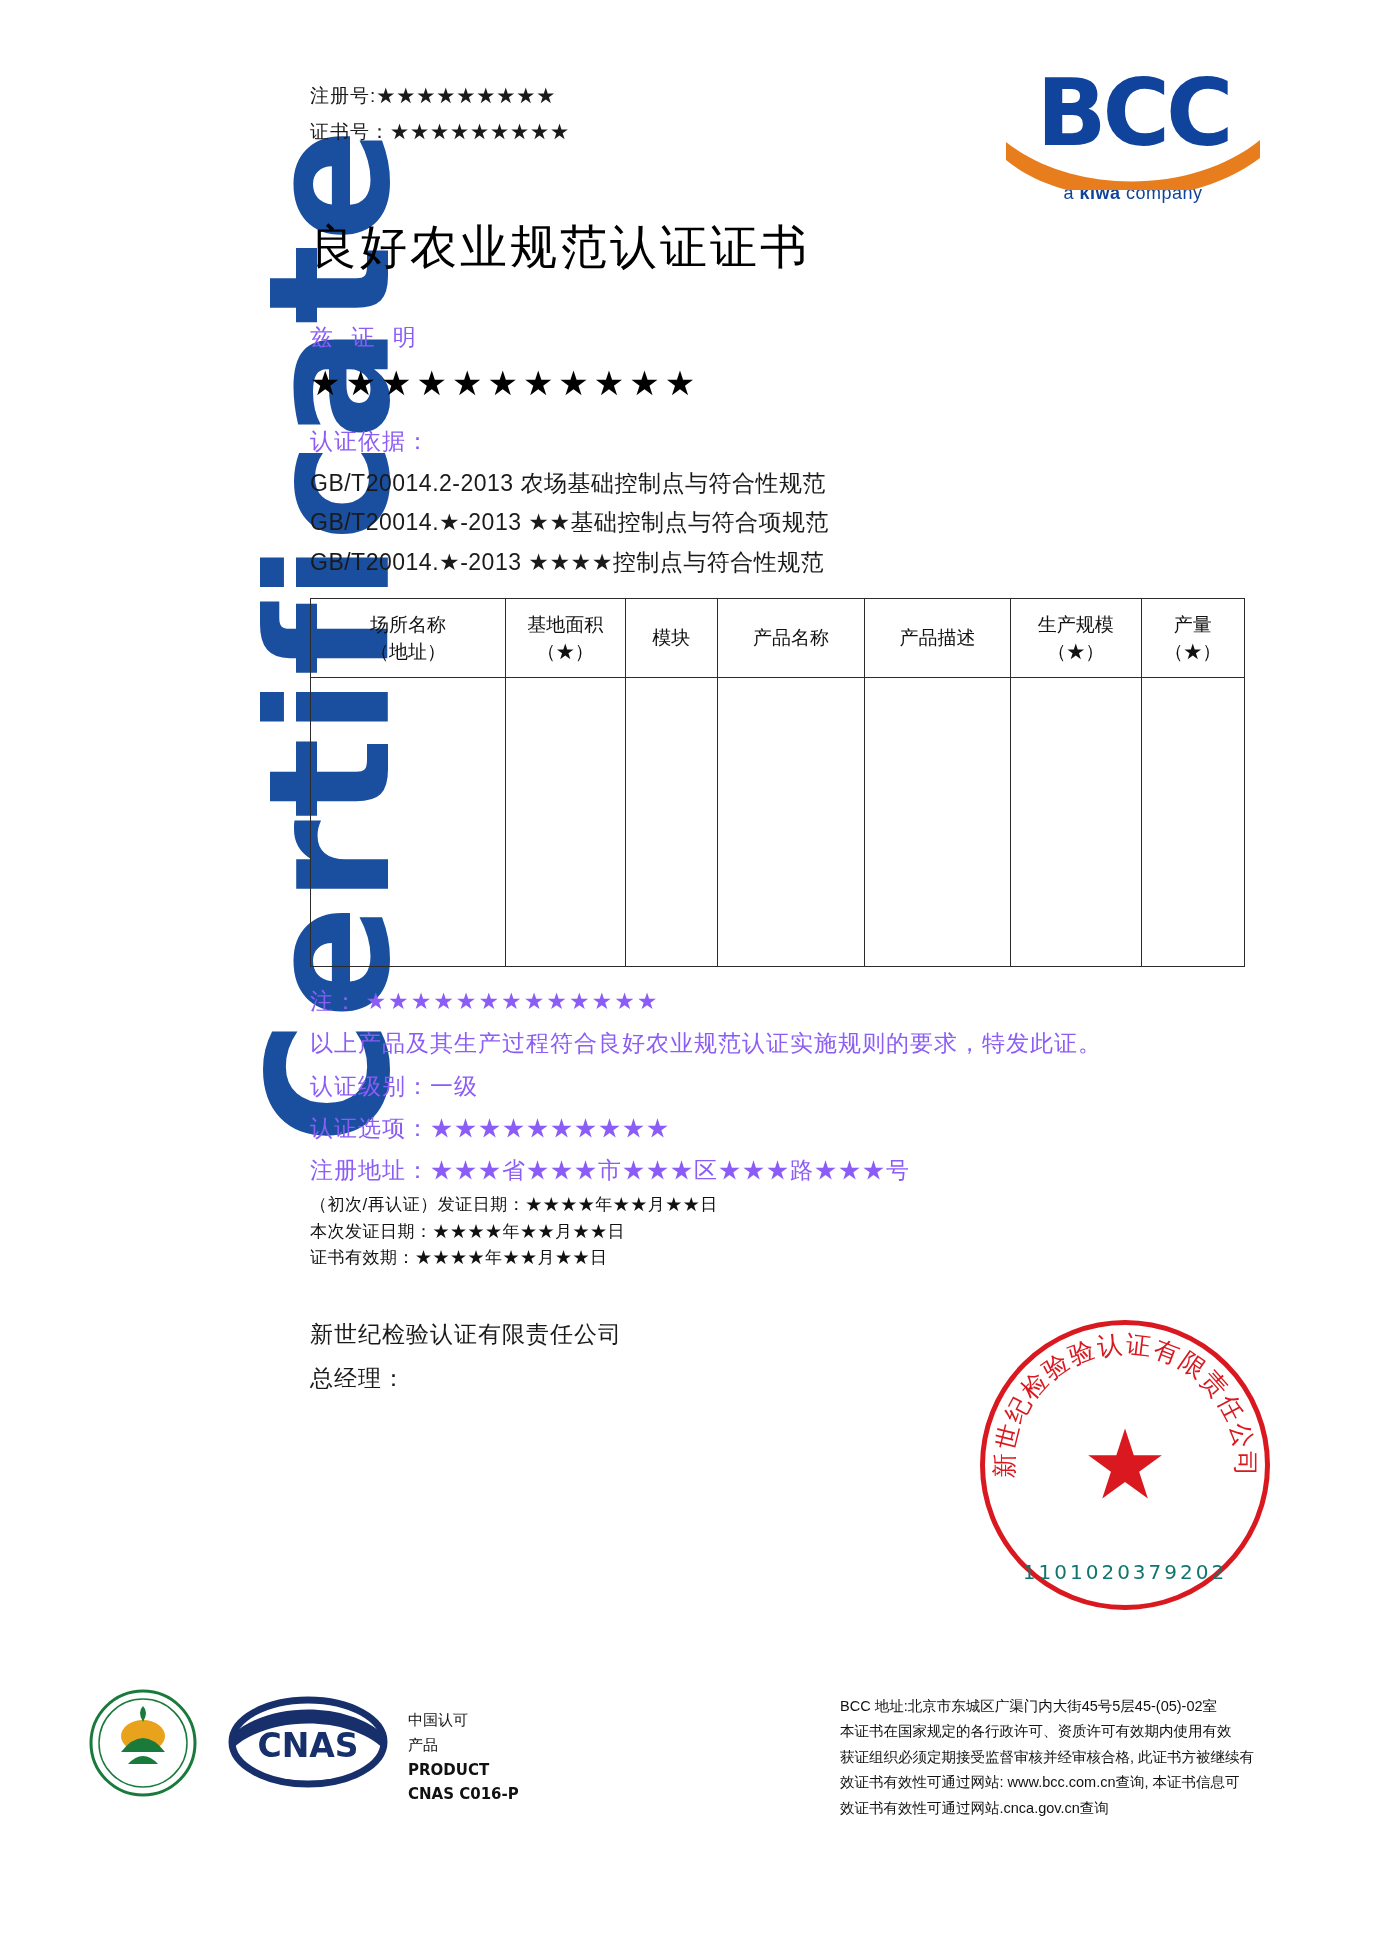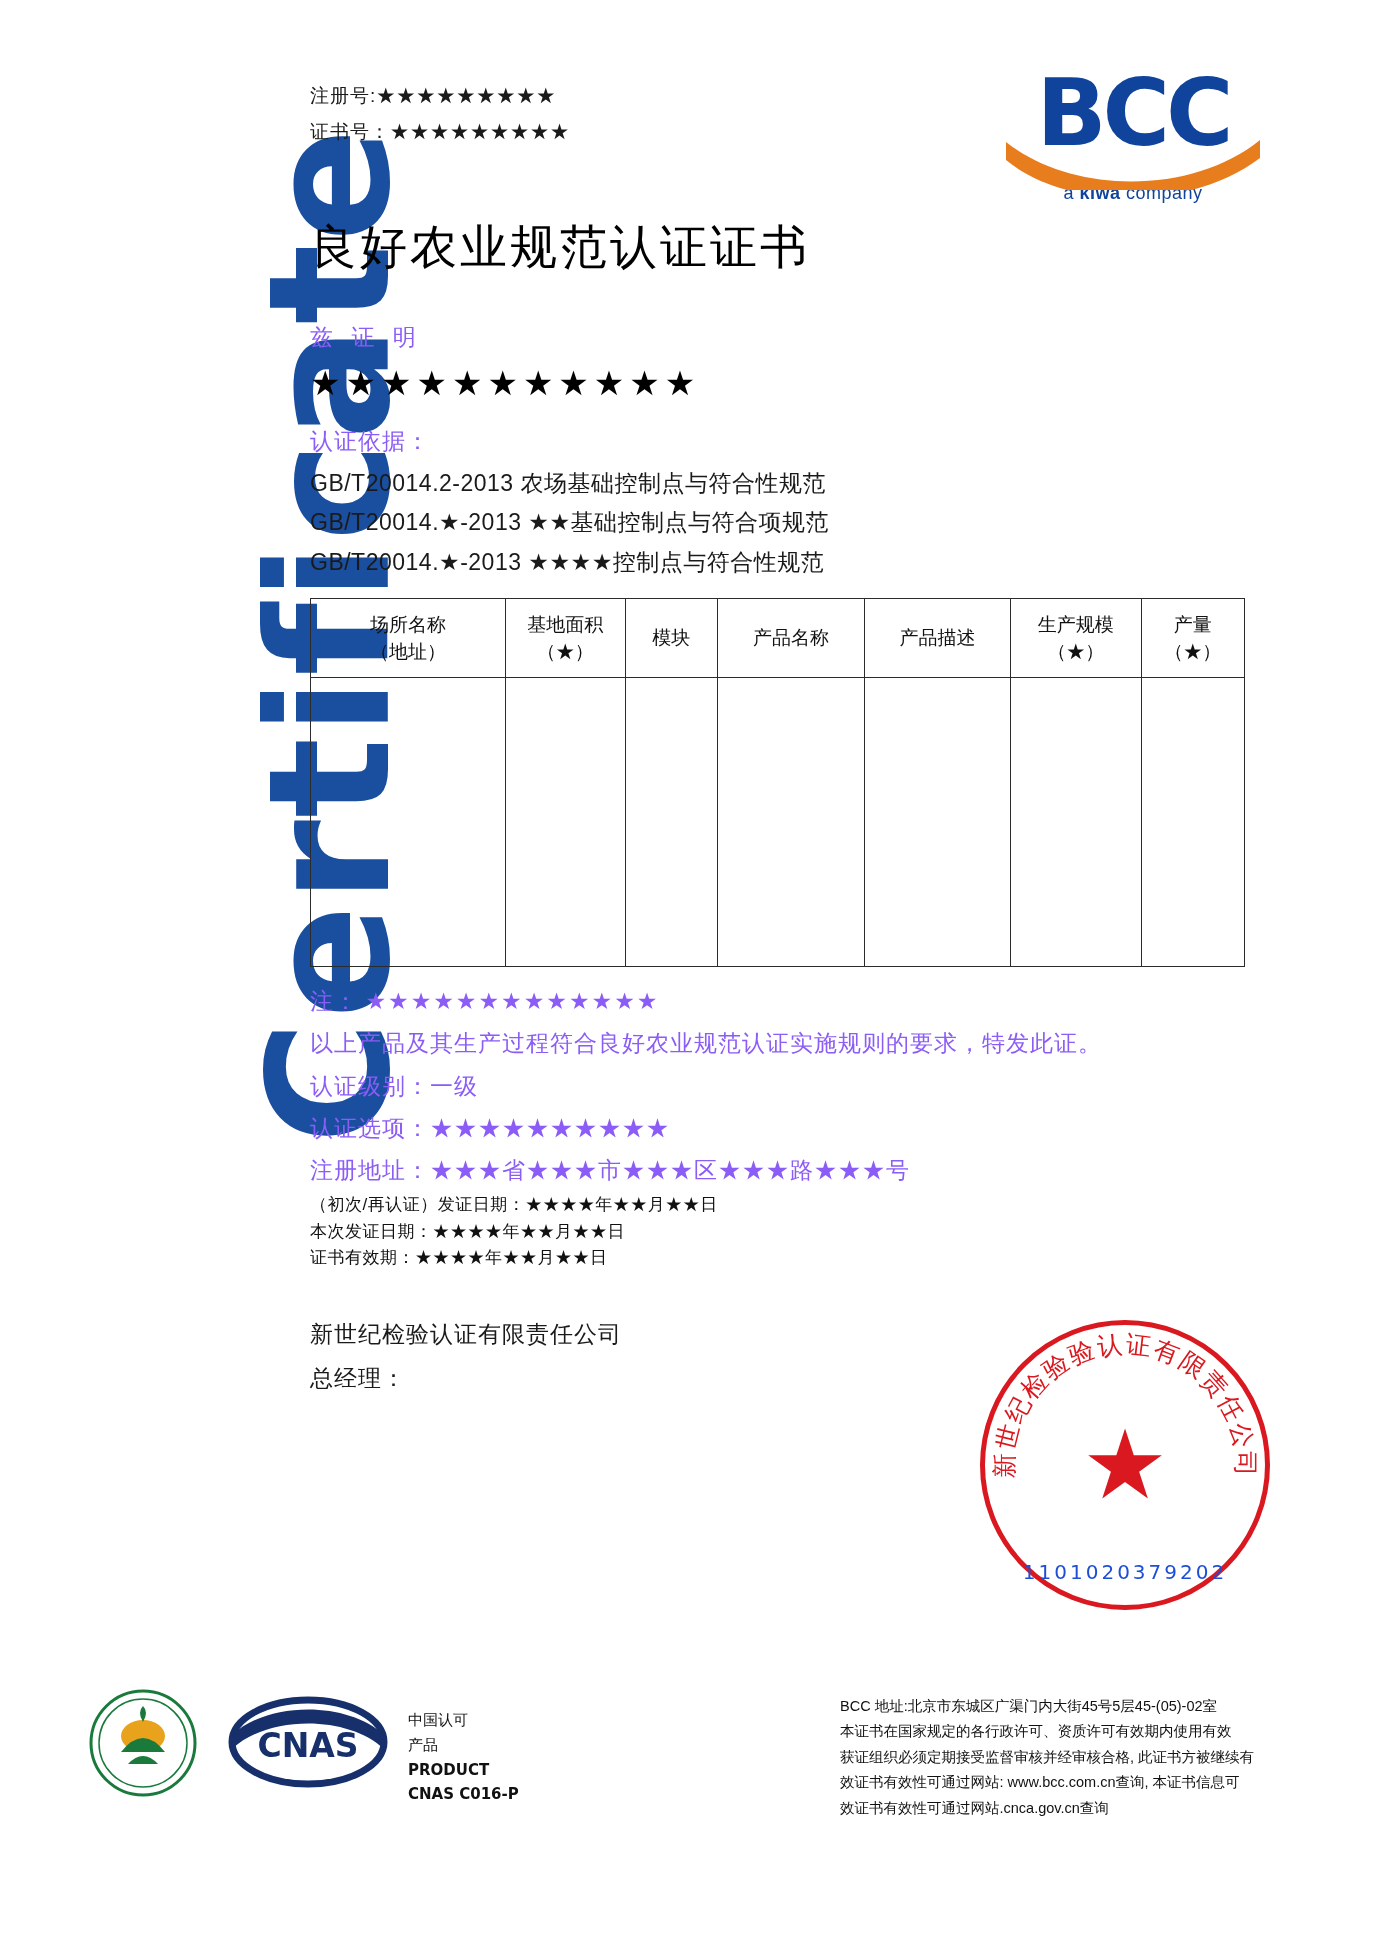--- a/index.html
+++ b/index.html
@@ -171,21 +171,21 @@
     font-size: 96px;
     color: #d9191f;
     line-height: 1;
   }
   #seal svg { position: absolute; inset: 0; }
   #seal .seal-number {
     position: absolute;
     left: 0; right: 0;
     bottom: 26px;
     text-align: center;
-    color: #1d4ed8;
+    color: #0f766e;
     font-size: 20px;
     letter-spacing: 3px;
     font-family: "DejaVu Sans", sans-serif;
   }
 
   
   #footer {
     position: absolute;
     left: 0;
     top: 1650px;

